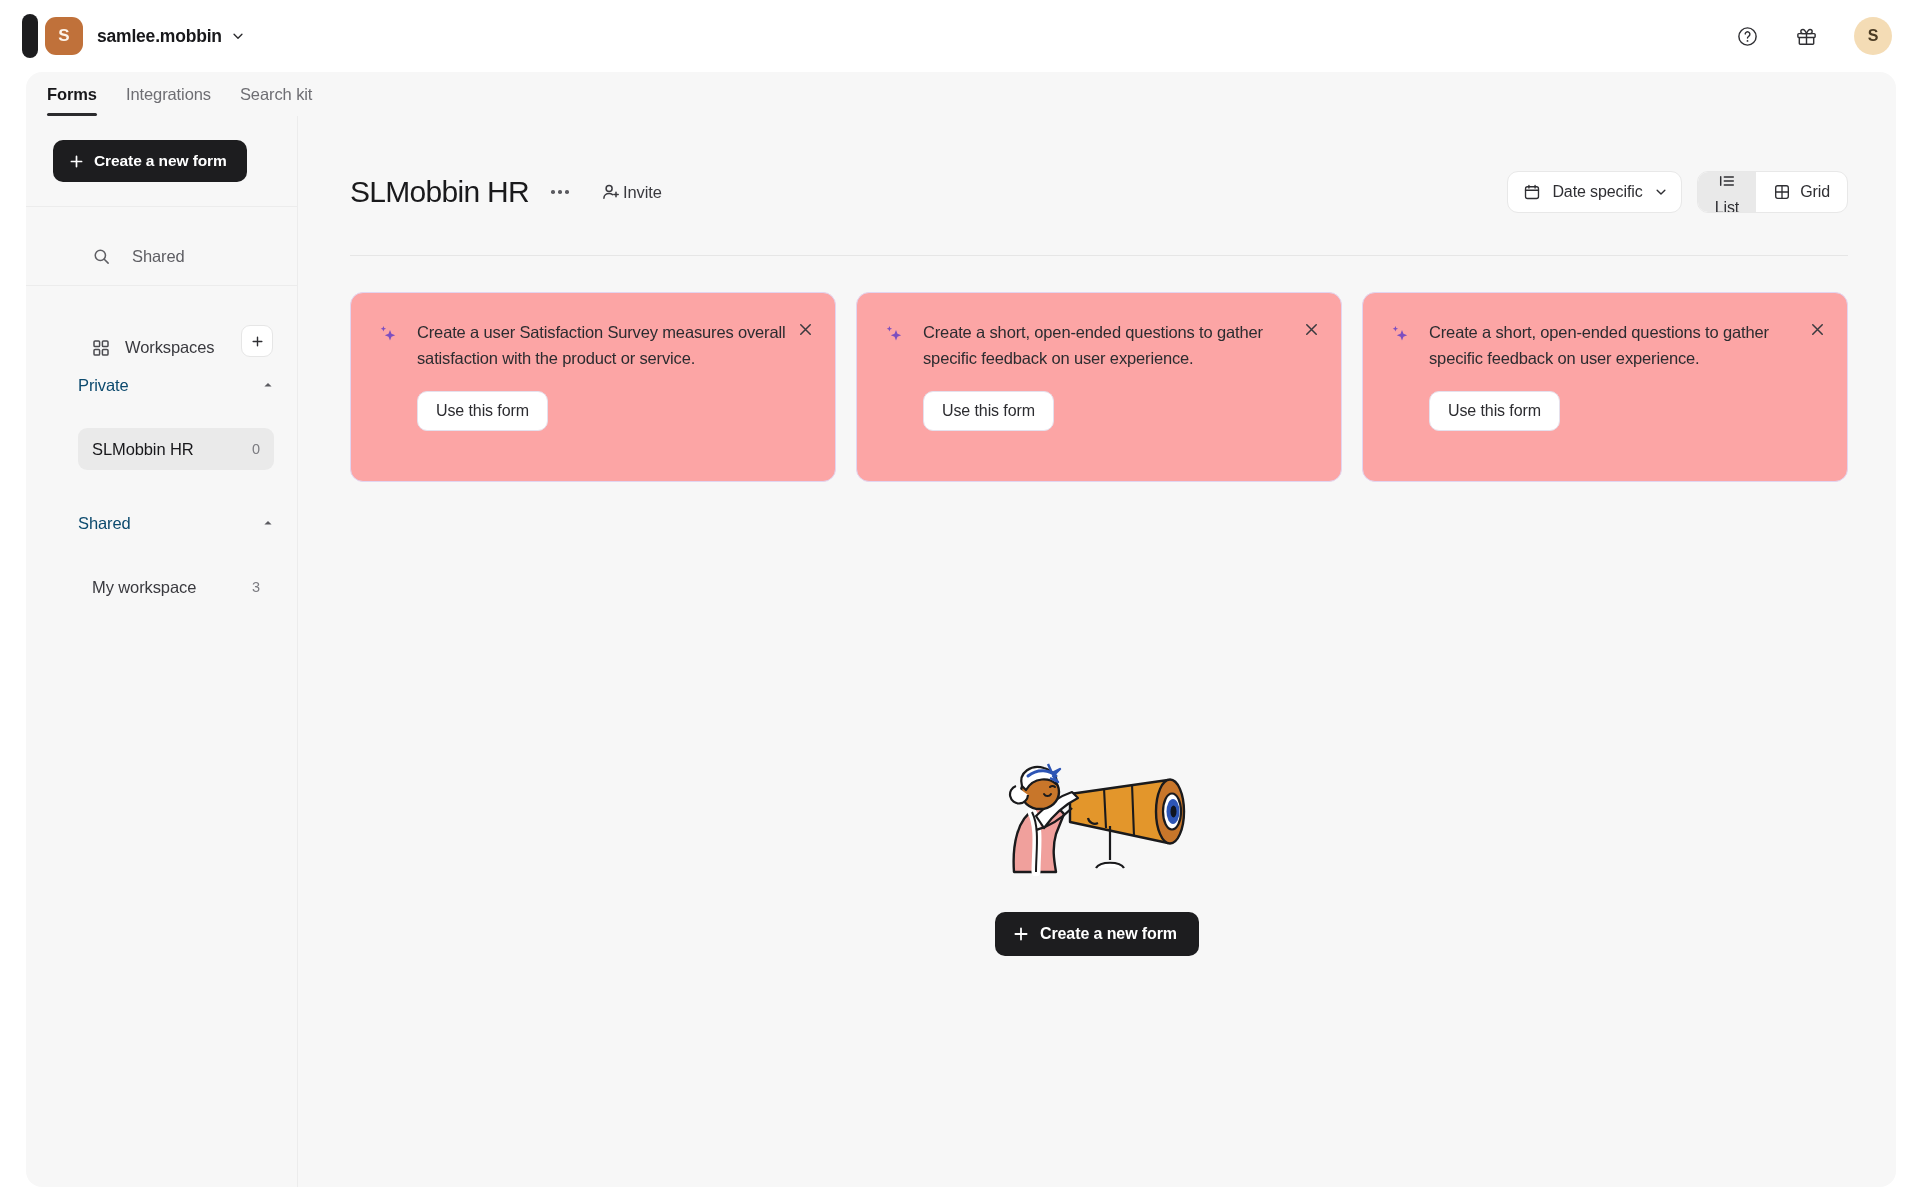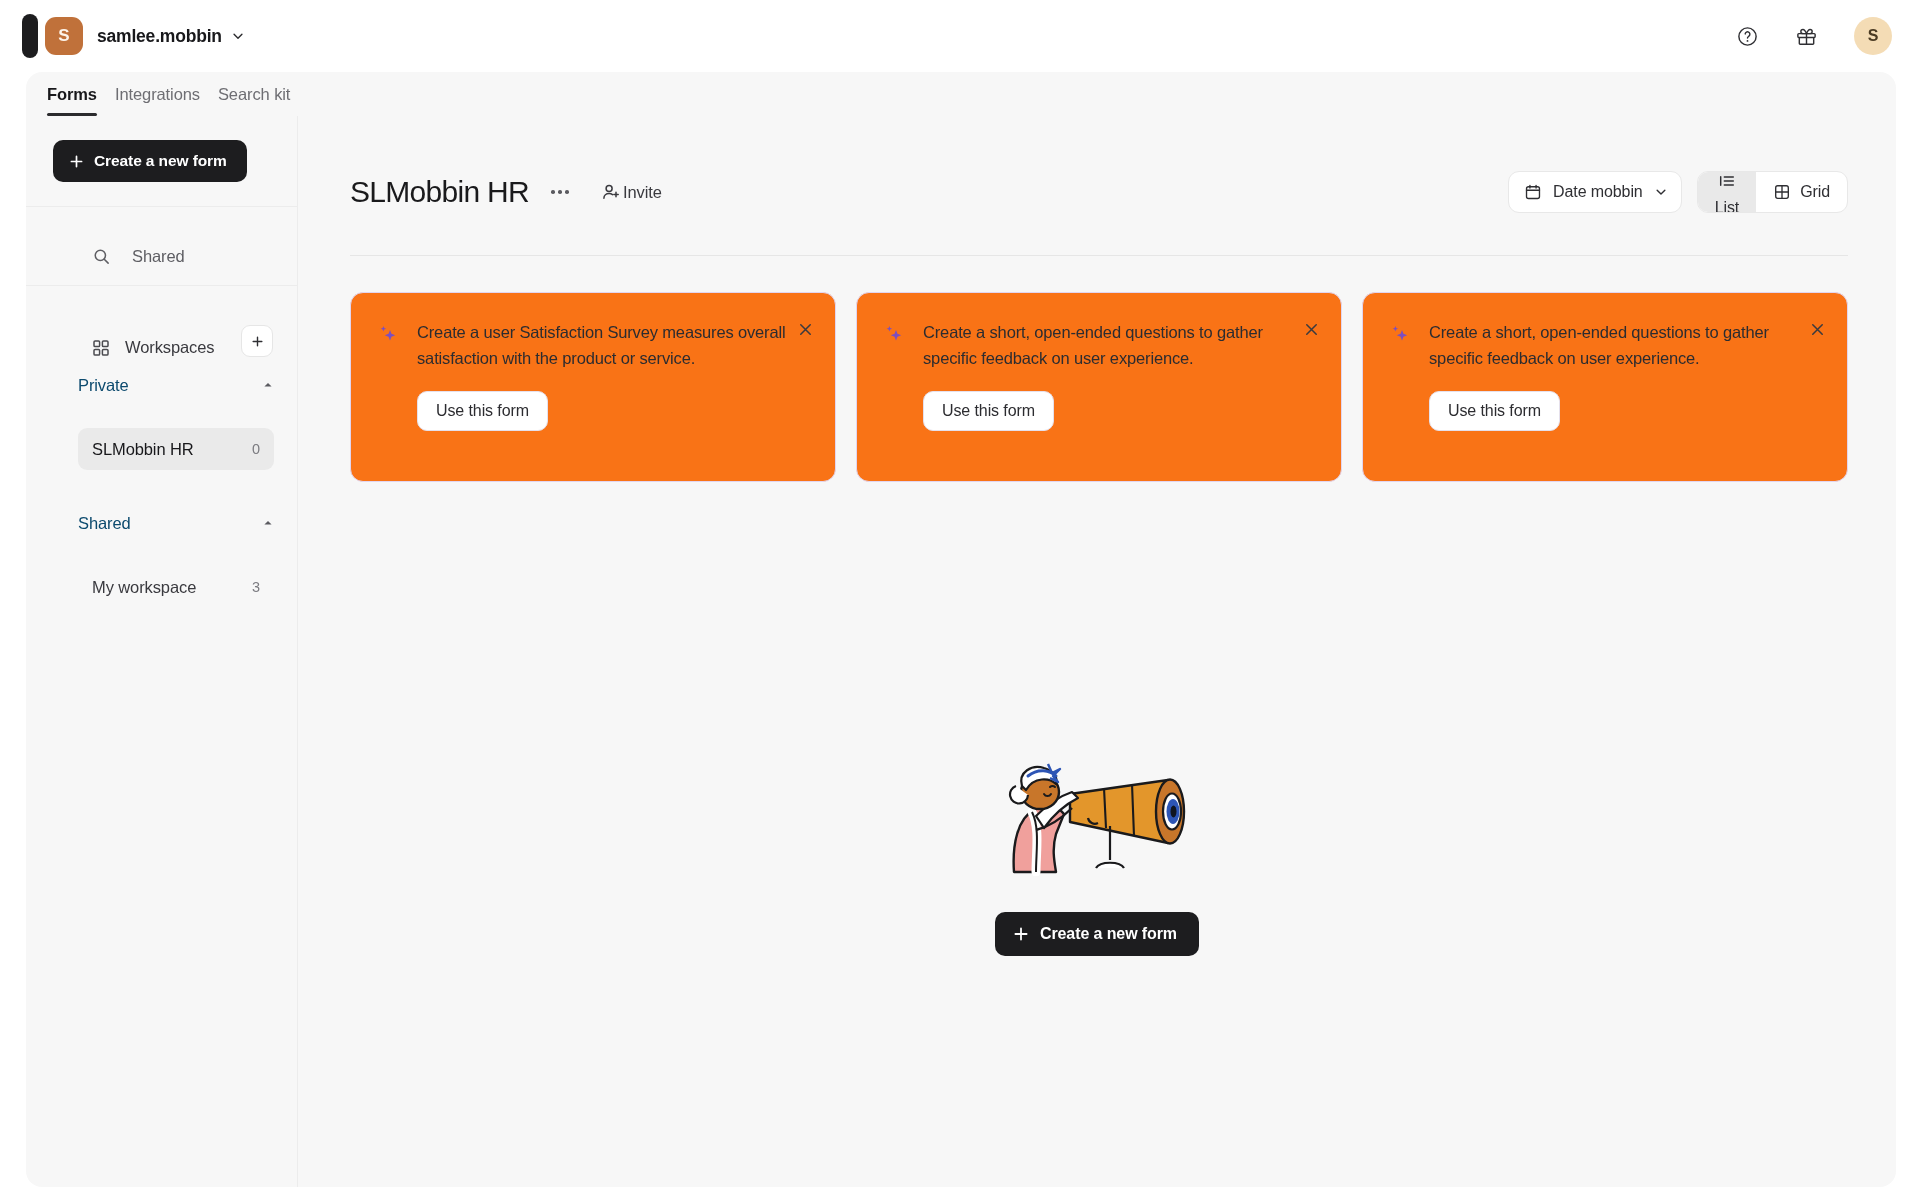--- a/index.html
+++ b/index.html
@@ -39,21 +39,21 @@
   .icon-btn { display: flex; align-items: center; justify-content: center; color: #2f2f33; }
   .user-avatar {
     width: 38px; height: 38px; border-radius: 50%; background: #f4dcb5;
     display: flex; align-items: center; justify-content: center;
     font-size: 16px; font-weight: 600; color: #4a3a22;
   }
 
   
   .tabs {
     position: absolute; left: 26px; top: 72px; width: 1870px; height: 44px;
-    display: flex; align-items: flex-end; gap: 18px; padding-left: 21px;
+    display: flex; align-items: flex-end; gap: 29px; padding-left: 21px;
     background: #f7f7f7; border-top-left-radius: 16px; border-top-right-radius: 16px;
   }
   .tab {
     position: relative; font-size: 16.5px; color: #6e6e73; padding-bottom: 12px;
     letter-spacing: -.1px; cursor: pointer;
   }
   .tab.active { color: #18181b; font-weight: 600; }
   .tab.active::after {
     content: ""; position: absolute; left: 0; right: 0; bottom: 0;
     height: 3px; background: #2b2b2e; border-radius: 2px;
@@ -151,21 +151,21 @@
   .head-rule {
     position: absolute; left: 52px; right: 48px; top: 139px; height: 1px; background: #e6e6e6;
   }
 
   
   .cards {
     position: absolute; left: 52px; top: 176px; right: 48px;
     display: flex; gap: 20px;
   }
   .card {
-    flex: 1; min-height: 190px; background: #f97316; border: 1px solid #e2d5f0;
+    flex: 1; min-height: 190px; background: #fca5a5; border: 1px solid #e2d5f0;
     border-radius: 13px; padding: 27px 10px 24px 24px; position: relative;
     display: flex; gap: 16px;
   }
   .card .sparkle { flex: none; margin-top: 2px; }
   .card-body { flex: 1; padding-right: 30px; }
   .card-text {
     font-size: 16.5px; line-height: 1.56; color: #2c2c30; letter-spacing: -.15px;
   }
   .card-close {
     position: absolute; right: 18px; top: 24px; width: 24px; height: 24px;
@@ -322,21 +322,21 @@
       </div>
 
       <div class="head-right">
         <button class="sort-btn">
           <span style="display:flex">
             <svg width="18" height="18" viewBox="0 0 20 20" fill="none">
               <rect x="2.8" y="4.2" width="14.4" height="13" rx="2.2" stroke="currentColor" stroke-width="1.5"></rect>
               <path d="M2.8 8h14.4M6.6 2.6v3M13.4 2.6v3" stroke="currentColor" stroke-width="1.5" stroke-linecap="round"></path>
             </svg>
           </span>
-          <span>Date mobbin</span>
+          <span>Date specific</span>
           <span style="display:flex">
             <svg width="14" height="14" viewBox="0 0 16 16" fill="none">
                 <path d="M3.6 6L8 10.4 12.4 6" stroke="currentColor" stroke-width="1.6" stroke-linecap="round" stroke-linejoin="round"></path>
               </svg>
           </span>
         </button>
 
         <div class="viewtoggle">
           <button class="vt-seg active">
             <span style="display:flex">

